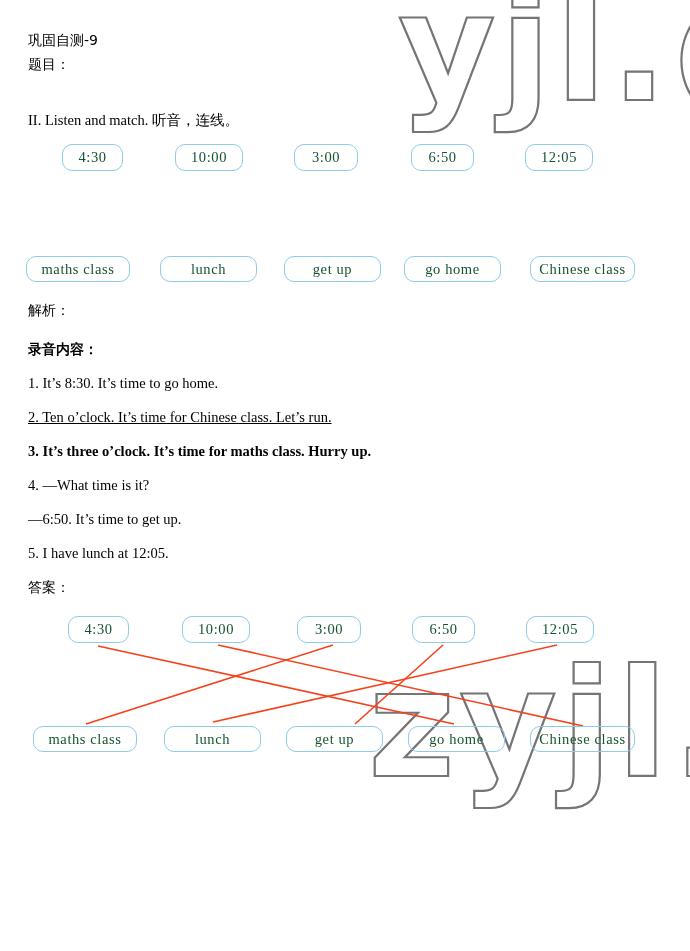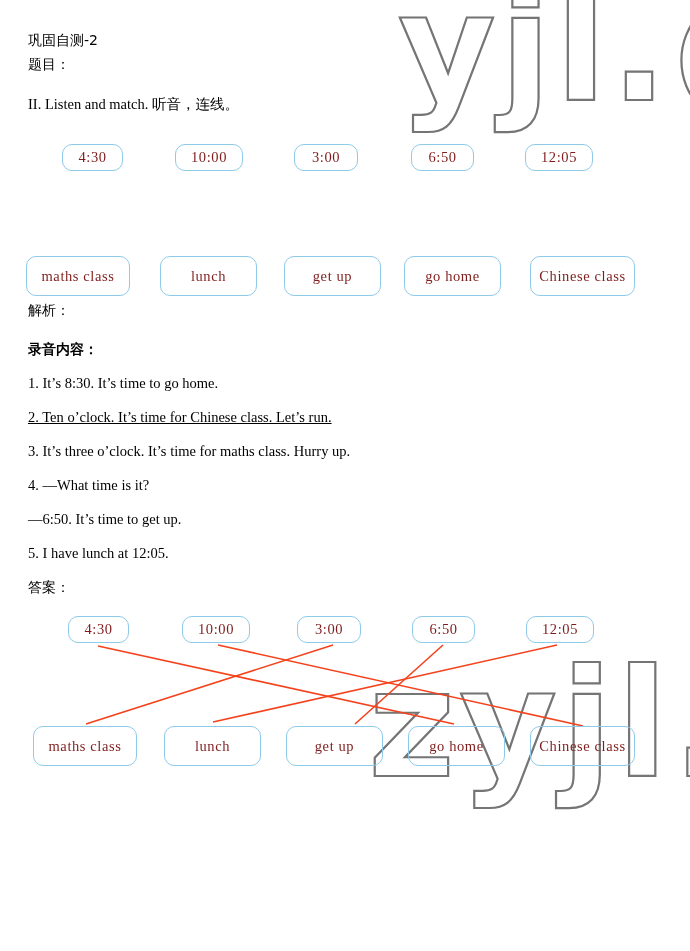--- a/index.html
+++ b/index.html
@@ -68,27 +68,27 @@
     position: absolute;
     box-sizing: border-box;
     border: 1.2px solid #8ecbe8;
     border-radius: 10px;
     background: transparent;
     display: flex;
     align-items: center;
     justify-content: center;
     font-family: "Liberation Serif", "DejaVu Serif", serif;
     font-size: 14.5px;
-    color: #7f1d1d;
+    color: #14532d;
     white-space: nowrap;
     z-index: 4;
     letter-spacing: 0.6px;
   }
   .opt-box.small { height: 27px; }
-  .opt-box.word  { height: 40px; }
+  .opt-box.word  { height: 26px; }
 
   
   .lines {
     position: absolute;
     left: 0;
     top: 0;
     width: 690px;
     height: 951px;
     z-index: 2;
     pointer-events: none;
@@ -105,23 +105,23 @@
 
   <div class="watermark-layer">
     <svg class="wm-top" width="300" height="200" viewBox="0 0 300 200">
       <text class="wm-text" x="0" y="150">yjl.@</text>
     </svg>
     <svg class="wm-bottom" width="330" height="250" viewBox="0 0 330 250">
       <text class="wm-text" x="0" y="180">zyjl.@</text>
     </svg>
   </div>
 
-  <div class="txt cn" style="left:28px; top:32px;">巩固自测-2</div>
+  <div class="txt cn" style="left:28px; top:32px;">巩固自测-9</div>
   <div class="txt cn" style="left:28px; top:56px;">题目：</div>
-  <div class="txt" style="left:28px; top:96px;">II. Listen and match. 听音，连线。</div>
+  <div class="txt" style="left:28px; top:112px;">II. Listen and match. 听音，连线。</div>
 
   <div>
     <div class="opt-box small" id="qt0" style="left: 62px; top: 144px; width: 61px;">4:30</div>
     <div class="opt-box small" id="qt1" style="left: 175px; top: 144px; width: 68px;">10:00</div>
     <div class="opt-box small" id="qt2" style="left: 294px; top: 144px; width: 64px;">3:00</div>
     <div class="opt-box small" id="qt3" style="left: 411px; top: 144px; width: 63px;">6:50</div>
     <div class="opt-box small" id="qt4" style="left: 525px; top: 144px; width: 68px;">12:05</div>
   </div>
 
   <div>
@@ -131,21 +131,21 @@
     <div class="opt-box word" id="qw3" style="left: 404px; top: 256px; width: 97px;">go home</div>
     <div class="opt-box word" id="qw4" style="left: 530px; top: 256px; width: 105px;">Chinese class</div>
   </div>
 
   <div class="txt cn" style="left:28px; top:302px;">解析：</div>
   <div class="txt cn" style="left:28px; top:341px;font-weight:bold;">录音内容：</div>
 
   <div>
     <div class="txt" style="left:28px; top:375px;">1. It’s 8:30. It’s time to go home.</div>
     <div class="txt" style="left:28px; top:409px;text-decoration:underline;">2. Ten o’clock. It’s time for Chinese class. Let’s run.</div>
-    <div class="txt" style="left:28px; top:443px;">3. It’s three o’clock. It’s time for maths class. Hurry up.</div>
+    <div class="txt" style="left:28px; top:443px;font-weight:bold;">3. It’s three o’clock. It’s time for maths class. Hurry up.</div>
     <div class="txt" style="left:28px; top:477px;">4. —What time is it?</div>
     <div class="txt" style="left:28px; top:511px;text-align:center;">—6:50. It’s time to get up.</div>
     <div class="txt" style="left:28px; top:545px;">5. I have lunch at 12:05.</div>
   </div>
 
   <div class="txt cn" style="left:28px; top:580px;font-family:Liberation Mono, monospace;">答案：</div>
 
   <svg class="lines" id="match-lines">
       <line x1="98" y1="646" x2="454" y2="724"></line>
       <line x1="218" y1="645" x2="583" y2="726"></line>

